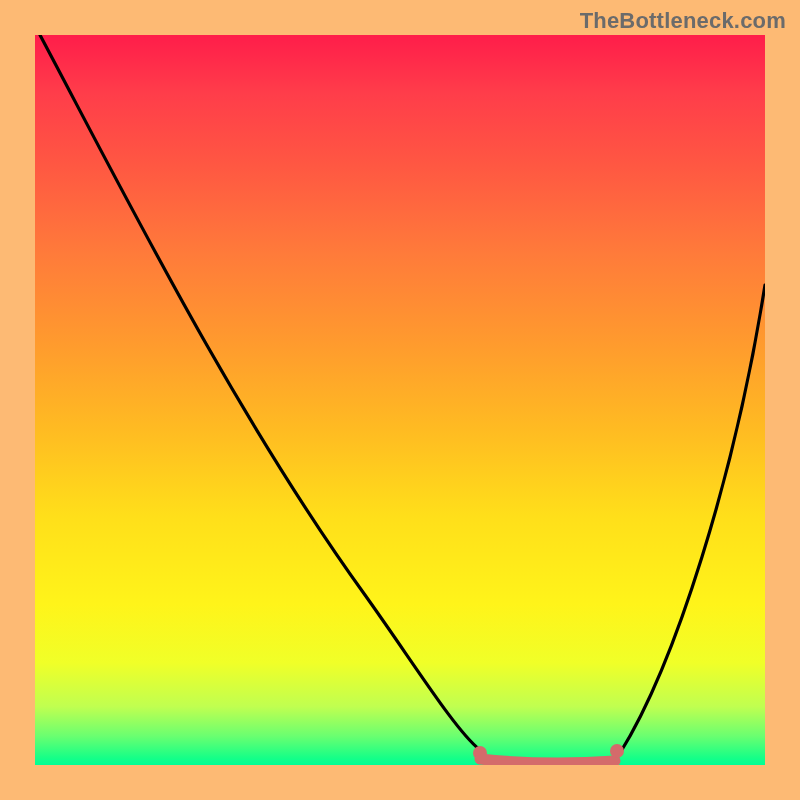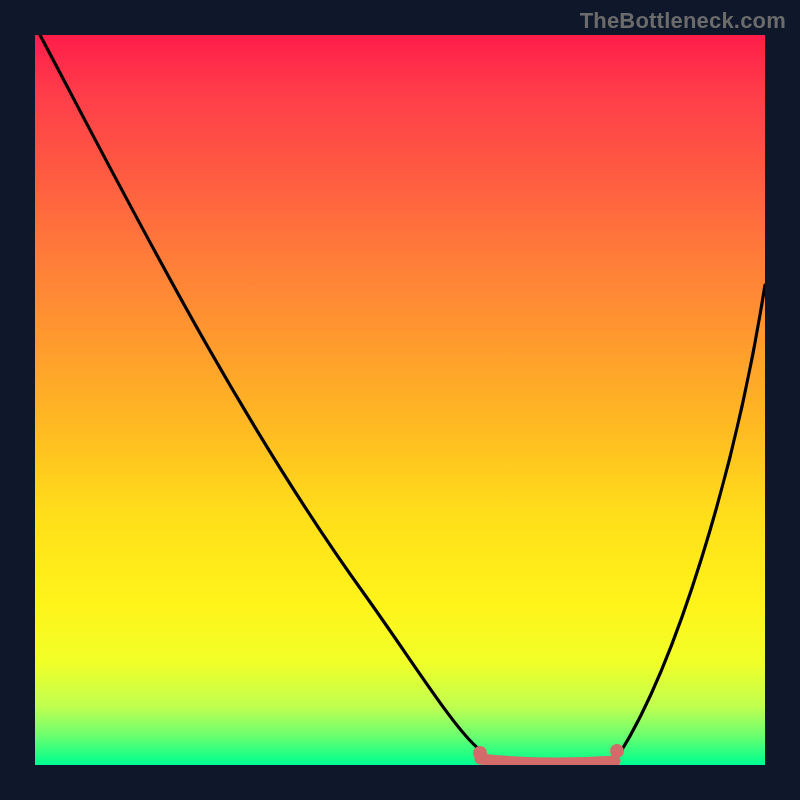--- a/index.html
+++ b/index.html
@@ -1,21 +1,21 @@
 <!DOCTYPE html>
 <html><head>
 <meta charset="utf-8">
 <style>
   * { margin: 0; padding: 0; box-sizing: border-box; }
   html, body { width: 800px; height: 800px; overflow: hidden; background: #000; }
   .frame {
     position: relative;
     width: 800px;
     height: 800px;
-    background: #0f172a;
+    background: #fdba74;
     padding-left: 40px;
   }
   .plot-area {
     position: absolute;
     left: 35px;
     top: 35px;
     width: 730px;
     height: 730px;
     background: linear-gradient(to bottom,
       #ff1d4a 0%,

